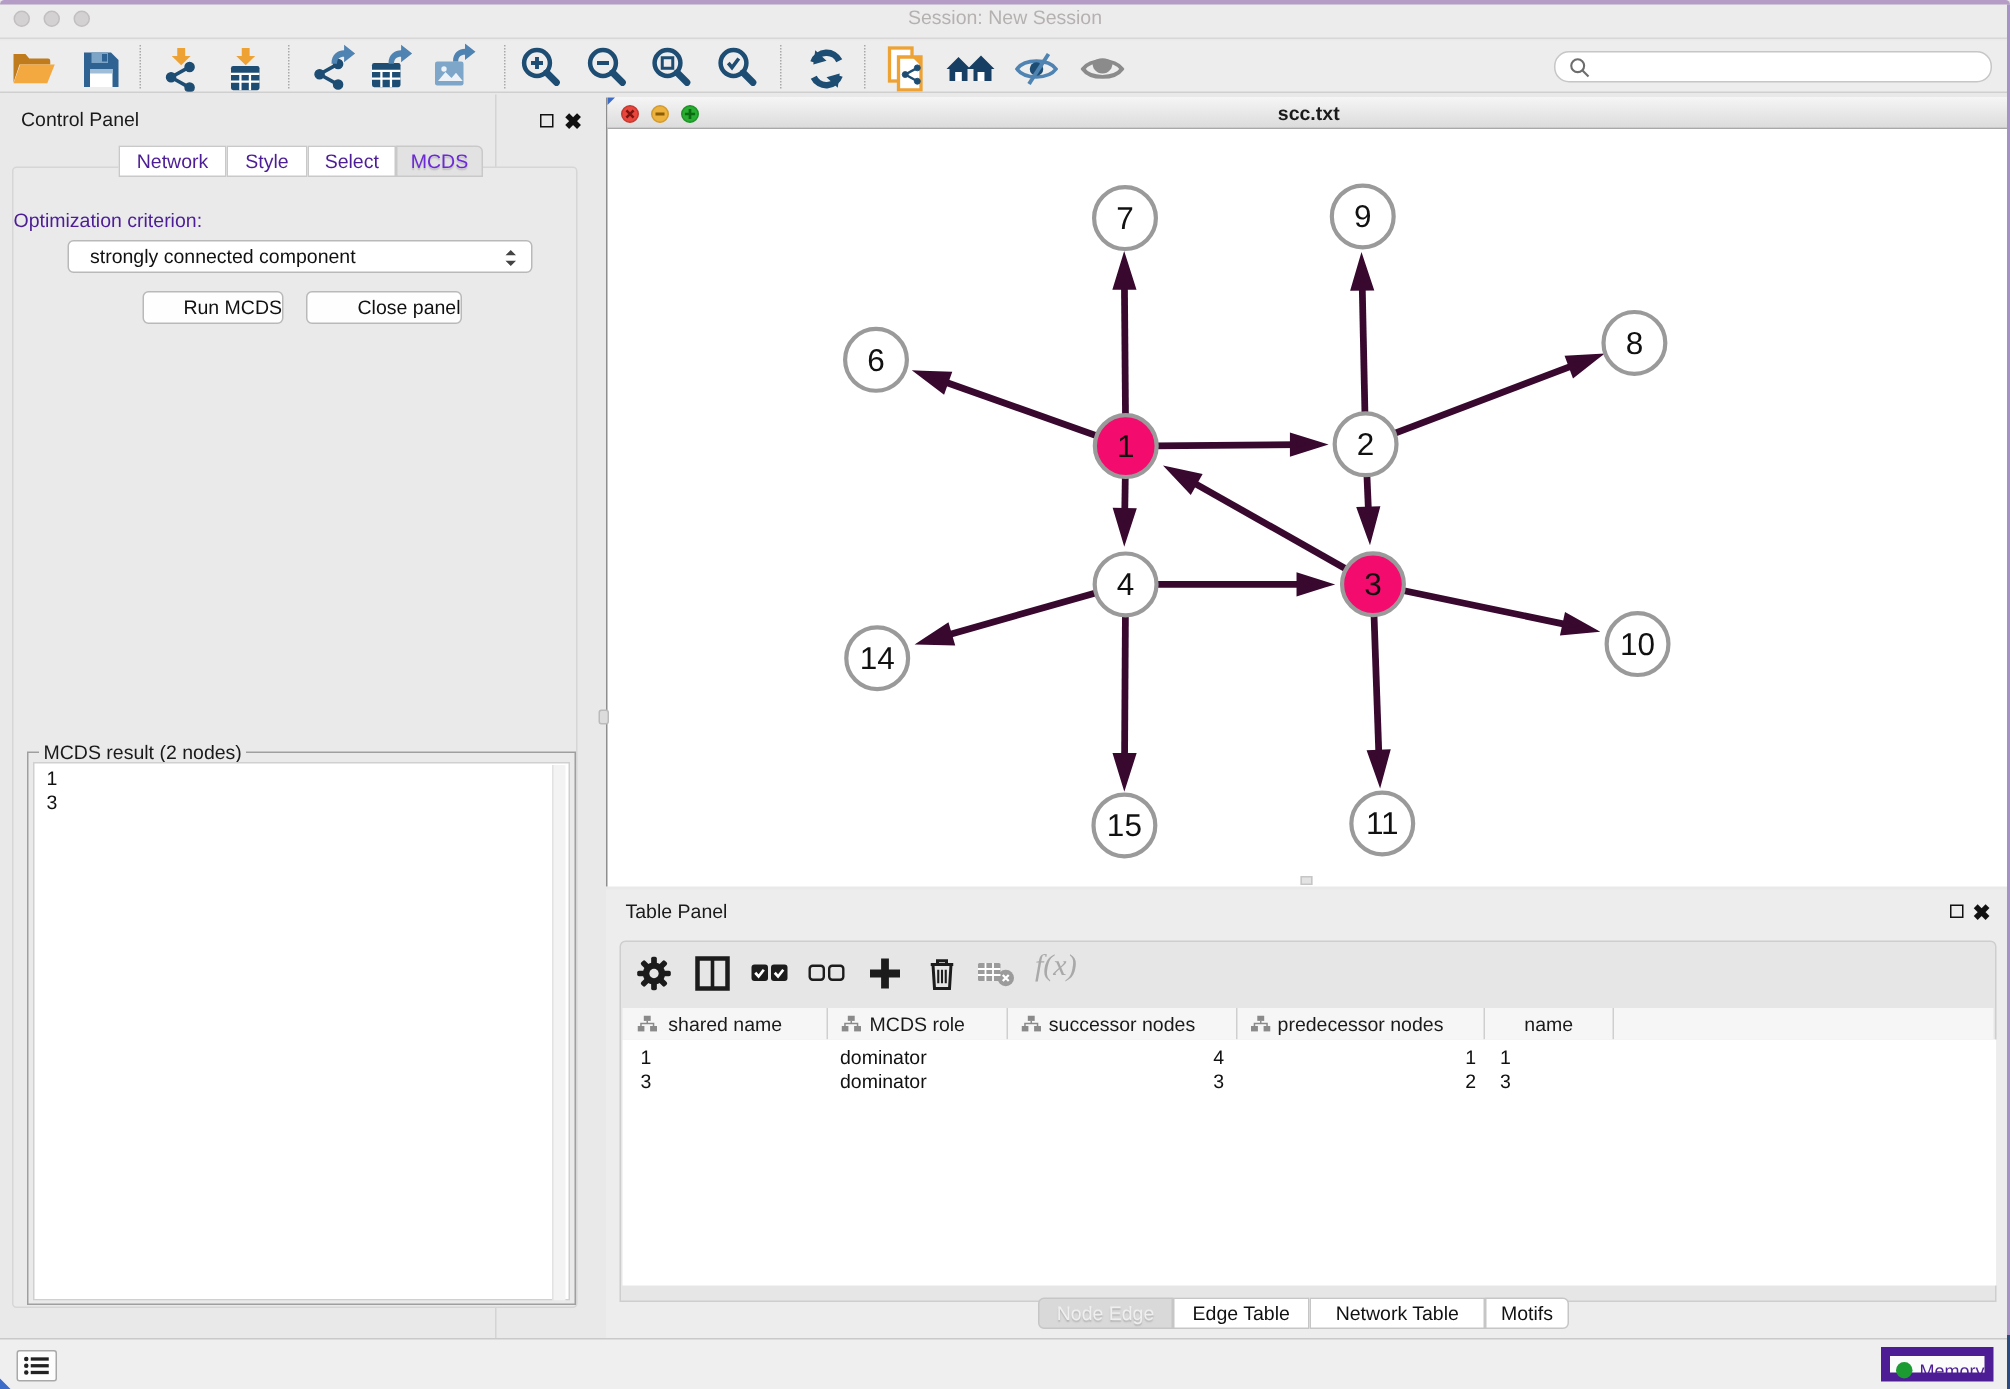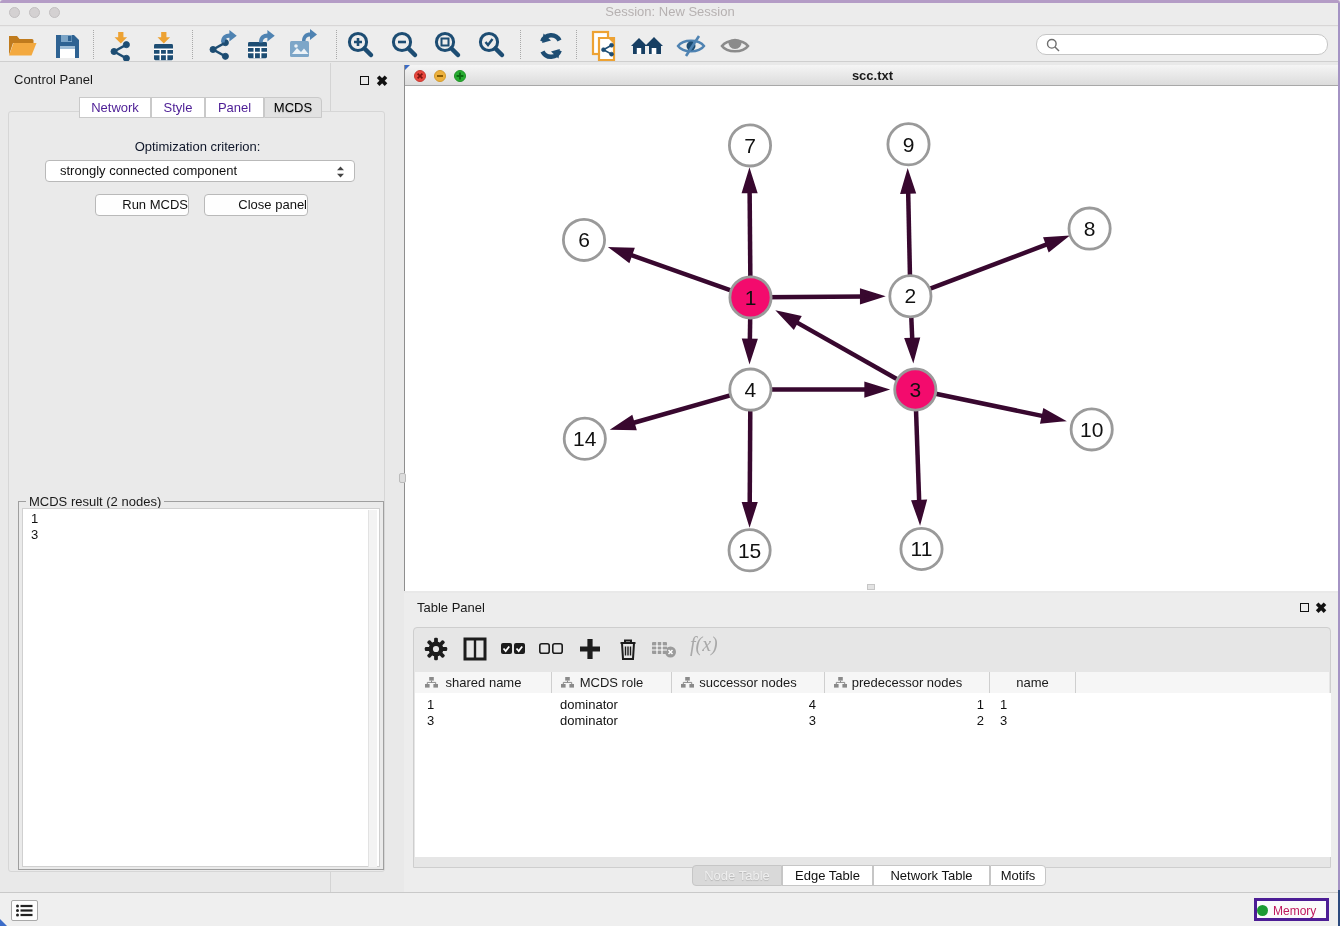--- a/index.html
+++ b/index.html
@@ -14,21 +14,21 @@
 #toolbar{left:0;top:27px;width:1338px;height:35px;background:#ededed;border-bottom:1px solid #cfcfcf;overflow:hidden}
 .tsep{position:absolute;top:3px;height:29px;width:1px;border-left:1px dotted #a9a9a9}
 .ticon{position:absolute;top:2px}
 #searchbox{position:absolute;left:1036px;top:7px;width:292px;height:21px;background:#fff;border:1px solid #c6c6c6;border-radius:10px}
 
 #cpanel{left:0;top:63px;width:331px;height:829px;background:#e9e9e9;border-right:1px solid #d4d4d4}
 #cptitle{left:14px;top:9px;font-size:13px;color:#1a1a1a}
 .wbtn{position:absolute;top:10px;font-size:13.5px;color:#111}
 .tab{position:absolute;top:34px;z-index:2;height:21px;background:#fff;border:1px solid #c9c9c9;font-size:13px;color:#4c1d95;text-align:center;line-height:20px}
 #cpbody{left:8px;top:48px;width:377px;height:761px;background:#eaeaea;border:1px solid #d6d6d6;border-radius:3px}
-#optlabel{left:0;top:27px;width:377px;text-align:center;font-size:13px;color:#0f172a}
+#optlabel{left:0;top:27px;width:377px;text-align:left;font-size:13px;color:#4c1d95}
 #dropdown{left:36px;top:48px;width:310px;height:22px;background:#fff;border:1px solid #b9b9b9;border-radius:4px;font-size:13px;color:#111;line-height:20px;padding-left:14px}
 .btn{position:absolute;top:82px;height:22px;background:#fefefe;border:1px solid #b9b9b9;border-radius:4px;font-size:13px;color:#111;text-align:right;line-height:20px}
 #fieldset{left:9px;top:389px;width:366px;height:369px;border:1px solid #9f9f9f}
 #legend{position:absolute;left:7px;top:-8px;background:#eaeaea;padding:0 3px;font-size:13px;color:#1a1a1a}
 #resultarea{position:absolute;left:3px;top:6px;width:358px;height:359px;background:#fff;border:1px solid #d0d0d0;font-size:13px;color:#111;line-height:16.4px;padding:2px 0 0 8px}
 #resscroll{position:absolute;right:2px;top:1px;width:9px;height:357px;background:#f3f3f3;border-left:1px solid #e2e2e2}
 
 #netwin{left:404px;top:65px;width:936px;height:526px;background:#fff;border-left:1px solid #8e8e8e}
 #nettitle{position:absolute;left:0;top:0;width:935px;height:21px;background:linear-gradient(#f5f5f5,#dcdcdc);border-bottom:1px solid #a8a8a8}
 .mac{position:absolute;top:4.5px;width:12px;height:12px;border-radius:50%}
@@ -42,21 +42,21 @@
 #ttoolbar{position:absolute;left:0;top:0;width:916px;height:41px}
 #thead{position:absolute;left:1px;top:44px;width:914px;height:22px;background:#f6f6f6;border-bottom:1px solid #dcdcdc}
 .hcell{position:absolute;top:0;height:21px;border-right:1px solid #cfcfcf;font-size:13px;color:#1a1a1a;text-align:center;line-height:21px}
 .hicon{position:absolute;left:9px;top:5px}
 #tbody{position:absolute;left:1px;top:65px;width:916px;height:164px;background:#fff}
 .trow{position:absolute;font-size:13px;color:#111;height:16px;line-height:16px}
 .btab{position:absolute;top:0;height:21px;border:1px solid #c6c6c6;font-size:13px;text-align:center;line-height:19px}
 
 #statusbar{left:0;top:892px;width:1340px;height:34px;background:#efefef;border-top:1px solid #c9c9c9}
 #listbtn{position:absolute;left:11px;top:7px;width:27px;height:21px;background:#fdfdfd;border:1px solid #a9a9a9;border-radius:2px}
-#membtn{position:absolute;left:1254px;top:5px;width:75px;height:23px;background:#fbfbfb;border:3px solid #4c1d95;font-size:12px;color:#be185d;text-align:left;line-height:21px}
+#membtn{position:absolute;left:1254px;top:5px;width:75px;height:23px;background:#fbfbfb;border:6px solid #4c1d95;font-size:12px;color:#4c1d95;text-align:right;line-height:21px}
 </style></head>
 <body>
 <div class="abs" id="titlebar">
   <div class="tl" style="left:9px"></div>
     <div class="tl" style="left:29px"></div>
     <div class="tl" style="left:49px"></div>
 </div>
 <div id="title">Session: New Session</div>
 <div class="abs" id="toolbar">
     <svg class="ticon" style="left:5px" width="34" height="34" viewBox="0 0 34 34">
@@ -200,22 +200,22 @@
         <line x1="9" y1="9" x2="13" y2="13"></line>
       </g>
     </svg>
   </div>
 <div class="abs" id="cpanel">
   <div class="abs" id="cptitle">Control Panel</div>
   <div style="position:absolute;left:360px;top:13px;width:9px;height:9px;border:1.6px solid #111"></div>
   <div class="wbtn" style="left:376px;font-weight:bold;font-size:14.5px">✖</div>
   <div class="tab" style="left:79px;width:72px">Network</div>
   <div class="tab" style="left:151px;width:54px">Style</div>
-  <div class="tab" style="left:205px;width:59px">Panel</div>
-  <div class="tab" style="left:264px;width:58px;background:#e2e2e2;color:#000000;text-shadow:0 1px 1px #bbb;border-radius:0 4px 0 0">MCDS</div>
+  <div class="tab" style="left:205px;width:59px">Select</div>
+  <div class="tab" style="left:264px;width:58px;background:#e2e2e2;color:#6d28d9;text-shadow:0 1px 1px #bbb;border-radius:0 4px 0 0">MCDS</div>
   <div class="abs" id="cpbody">
     <div class="abs" id="optlabel">Optimization criterion:</div>
     <div class="abs" id="dropdown">strongly connected component
       <svg width="11" height="14" style="position:absolute;right:8px;top:4px" viewBox="0 0 11 14">
           <path d="M2 5.2 L5.5 1.6 L9 5.2 Z M2 8.8 L5.5 12.4 L9 8.8 Z" fill="#444"></path>
         </svg>
     </div>
     <div class="btn" style="left:86px;width:94px">Run MCDS</div>
     <div class="btn" style="left:195px;width:104px">Close panel</div>
     <div class="abs" id="fieldset">
@@ -404,21 +404,21 @@
     <div class="trow" style="left:330px;top:4px;width:71px;text-align:right">4</div>
     <div class="trow" style="left:500px;top:4px;width:69px;text-align:right">1</div>
     <div class="trow" style="left:585px;top:4px">1</div>
     <div class="trow" style="left:12px;top:20px">3</div>
     <div class="trow" style="left:145px;top:20px">dominator</div>
     <div class="trow" style="left:330px;top:20px;width:71px;text-align:right">3</div>
     <div class="trow" style="left:500px;top:20px;width:69px;text-align:right">2</div>
     <div class="trow" style="left:585px;top:20px">3</div>
   </div>
 </div>
-<div class="btab" style="left:692px;top:865px;width:90px;background:#d9d9d9;color:#efefef;text-shadow:0 1px 1px #b5b5b5;border-radius:4px 0 0 4px">Node Table</div>
+<div class="btab" style="left:692px;top:865px;width:90px;background:#d9d9d9;color:#efefef;text-shadow:0 1px 1px #b5b5b5;border-radius:4px 0 0 4px">Node Edge</div>
 <div class="btab" style="left:782px;top:865px;width:91px;background:#fff;color:#111">Edge Table</div>
 <div class="btab" style="left:873px;top:865px;width:117px;background:#fff;color:#111">Network Table</div>
 <div class="btab" style="left:990px;top:865px;width:56px;background:#fff;color:#111;border-radius:0 4px 4px 0">Motifs</div>
 <div class="abs" id="statusbar">
   <div id="listbtn">
       <svg width="17" height="13" viewBox="0 0 17 13" style="position:absolute;left:4px;top:3px">
         <g fill="#222">
           <circle cx="1.5" cy="2" r="1.5"></circle>
           <circle cx="1.5" cy="6.5" r="1.5"></circle>
           <circle cx="1.5" cy="11" r="1.5"></circle>

